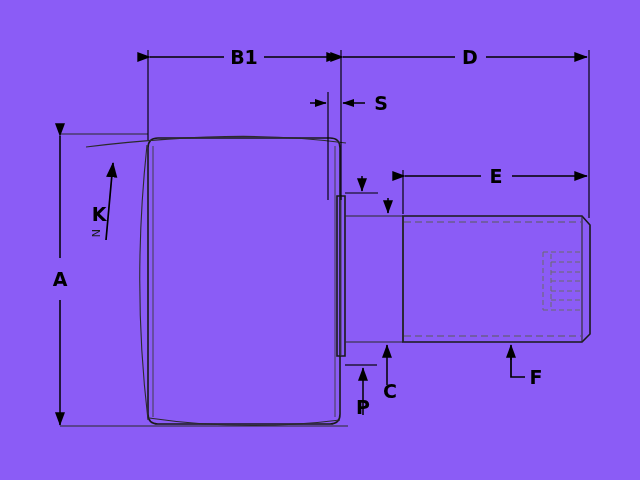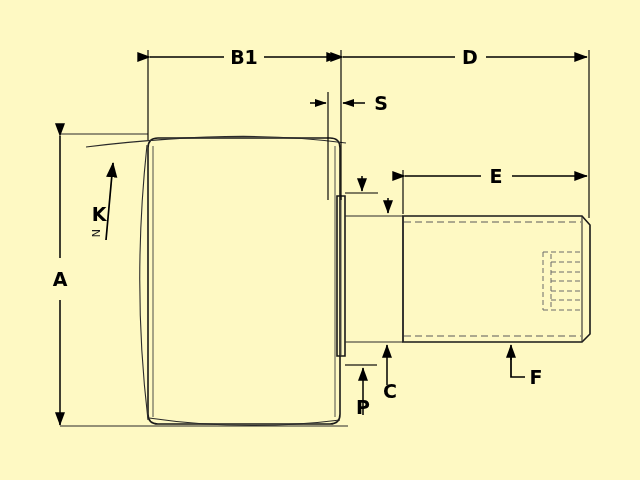--- a/index.html
+++ b/index.html
@@ -10,21 +10,21 @@
   body {
     width: 640px;
     height: 480px;
     font-family: "Liberation Sans", sans-serif;
     overflow: hidden;
   }
   #drawing-root {
     position: relative;
     width: 640px;
     height: 480px;
-    background: #fef9c3;
+    background: #8b5cf6;
   }
   svg.dwg {
     display: block;
     width: 640px;
     height: 480px;
   }
   .outline {
     fill: none;
     stroke: #1a1a1a;
     stroke-width: 1.6;

